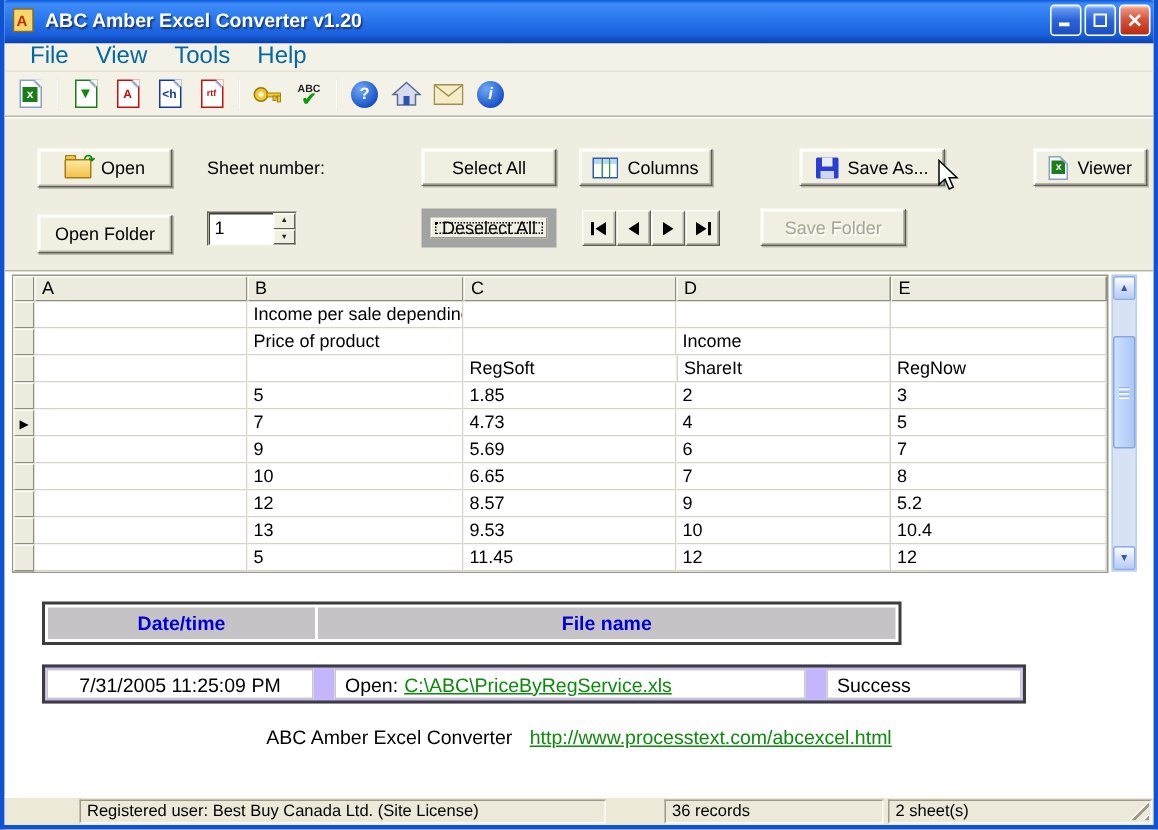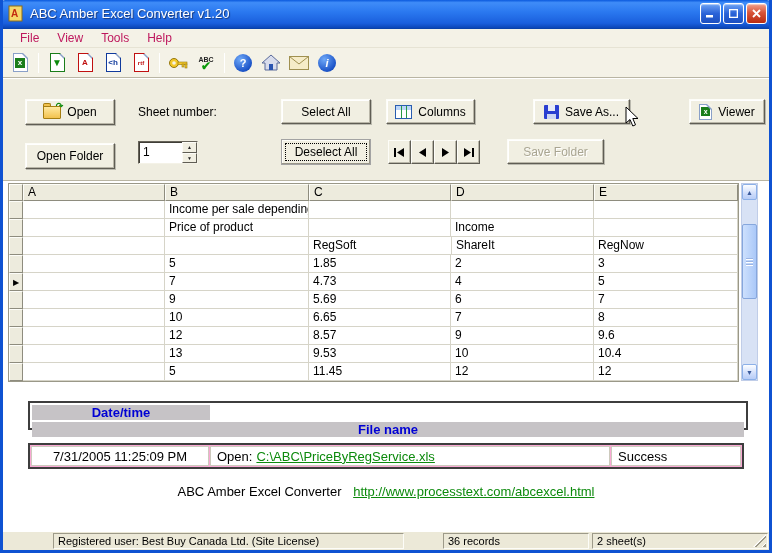--- a/index.html
+++ b/index.html
@@ -8,31 +8,31 @@
     position:relative; width:772px; height:553px; overflow:hidden;
     border-left:3px solid #0f52d2; border-right:3px solid #0f52d2; border-bottom:3px solid #0f52d2;
     background:#f1efe2;
   }
   
   .titlebar {
     height:29px; display:flex; align-items:center; padding:0 5px 2px 5px;
     background:linear-gradient(180deg,#0a59dd 0%,#3f8cf8 9%,#2b79f0 40%,#1a5fdd 80%,#0c46b8 96%,#0a3f9e 100%);
     border-radius:5px 5px 0 0; margin:0 -3px; padding-left:8px;
   }
-  .title-text { color:#fff; font-weight:normal; font-size:13px; margin-left:5px; text-shadow:1px 1px 1px #1a3775; flex:1; white-space:nowrap; overflow:hidden; }
+  .title-text { color:#fff; font-weight:bold; font-size:13px; margin-left:5px; text-shadow:1px 1px 1px #1a3775; flex:1; white-space:nowrap; overflow:hidden; }
   .win-btn {
     width:21px; height:21px; margin-left:2px; border-radius:3px; border:1px solid #fff;
     display:flex; align-items:center; justify-content:center; color:#fff; font-size:11px; font-weight:bold; cursor:pointer;
     background:linear-gradient(180deg,#6fa3f5 0%,#2a63d8 50%,#1c4fc0 100%); box-shadow:inset 0 1px 1px rgba(255,255,255,.5);
   }
   .win-btn.close { background:linear-gradient(180deg,#f2a18c 0%,#d8553a 45%,#b92b10 100%); }
   .win-btn svg { display:block; }
   
   .menubar { height:19px; background:#f4f2e7; display:flex; align-items:center; padding-left:8px; border-bottom:1px solid #e6e3d4; }
-  .menu-item { font-size:12px; padding:1px 9px 2px 9px; cursor:pointer; color:#be185d; }
+  .menu-item { font-size:16px; padding:1px 9px 2px 9px; cursor:pointer; color:#0369a1; }
   
   .toolbar { height:30px; background:#f4f2e7; border-bottom:1px solid #b9b5a3; display:flex; align-items:center; padding-left:4px; gap:2px; }
   .tbi { width:26px; height:24px; display:flex; align-items:center; justify-content:center; cursor:pointer; }
   .tb-sep { width:1px; height:20px; background:#bcb8a6; border-right:1px solid #fff; margin:0 3px; }
   .doc { position:relative; width:15px; height:19px; background:#fff; border:1px solid #8aa0c8; display:flex; align-items:center; justify-content:center; }
   .doc::before { content:''; position:absolute; top:-1px; right:-1px; border-style:solid; border-width:0 5px 5px 0; border-color:transparent #f4f2e7 transparent transparent; filter:drop-shadow(-1px 1px 0 #8aa0c8); }
   .badge-x { background:#1a7d1a; color:#fff; font-size:8px; font-weight:bold; width:10px; height:10px; line-height:10px; text-align:center; }
   .txt-red { color:#c01010; font-size:8px; font-weight:bold; }
   .txt-blue { color:#103a9c; font-size:8px; font-weight:bold; }
   .txt-green-arrow { color:#0c8a0c; font-size:10px; font-weight:bold; }
@@ -42,21 +42,21 @@
   .roundic { width:18px; height:18px; border-radius:50%; color:#fff; font-weight:bold; font-size:11px; display:flex; align-items:center; justify-content:center;
     background:radial-gradient(circle at 35% 30%, #6fa9f8, #1c54c8 70%, #0c3a96); }
   
   .controls { position:relative; height:102px; background:#efede0; border-top:1px solid #fff; }
   .btn {
     position:absolute; display:flex; align-items:center; justify-content:center; gap:6px;
     background:#f1efe2; font-size:12px; color:#000; cursor:pointer;
     border:1px solid; border-color:#fdfdf8 #5f5d54 #5f5d54 #fdfdf8;
     box-shadow:inset -1px -1px 0 #b9b6a8, inset 1px 1px 0 #ffffff, 1px 1px 0 rgba(90,88,80,.35);
   }
-  .btn.default { border:1px solid #a3a3a3; box-shadow:inset -1px -1px 0 #9a9789, inset 1px 1px 0 #fdfdf8; }
+  .btn.default { border:6px solid #a3a3a3; box-shadow:inset -1px -1px 0 #9a9789, inset 1px 1px 0 #fdfdf8; }
   .btn.default::after { content:''; position:absolute; inset:3px; border:1px dotted #000; }
   .btn.disabled { color:#a9a592; text-shadow:1px 1px 0 #fff; cursor:default; }
   .ctl-label { position:absolute; font-size:12px; color:#000; }
   .spin-wrap { position:absolute; display:flex; background:#fff; border:1px solid; border-color:#656258 #f4f2e7 #f4f2e7 #656258; box-shadow:inset 1px 1px 0 #3f3d36; }
   .spin-value { flex:1; font-size:12px; padding:3px 0 0 4px; }
   .spin-btns { width:15px; display:flex; flex-direction:column; }
   .spin-btn { flex:1; background:#f1efe2; border:1px solid; border-color:#fdfdf8 #5f5d54 #5f5d54 #fdfdf8; font-size:5px; line-height:4px; display:flex; align-items:center; justify-content:center; color:#222; cursor:pointer; }
   .navgrp { position:absolute; display:flex; }
   .nav-btn { width:23px; height:24px; display:flex; align-items:center; justify-content:center; background:#f1efe2; border:1px solid; border-color:#fdfdf8 #5f5d54 #5f5d54 #fdfdf8; box-shadow:inset -1px -1px 0 #b9b6a8; cursor:pointer; }
   .folder-ic { position:relative; width:18px; height:13px; }
@@ -79,23 +79,23 @@
   .grid-row { display:flex; height:18px; }
   .grid-row .rowhdr { width:14px; background:#edebdd; border:1px solid; border-color:#fdfdf8 #8e8c7e #8e8c7e #fdfdf8; display:flex; align-items:center; justify-content:center; font-size:8px; color:#000; cursor:pointer; }
   .gcell { background:#fff; border-right:1px solid #d6d4c8; border-bottom:1px solid #d6d4c8; font-size:12px; color:#000; padding:1px 0 0 4px; white-space:nowrap; overflow:hidden; cursor:cell; }
   
   .vsb { position:absolute; left:738px; top:2px; width:17px; height:198px; background:#d8e2f5; border:1px solid #c0cde8; }
   .sb-btn { position:absolute; left:0; width:15px; height:16px; border-radius:2px; border:1px solid #8cb0e8; background:linear-gradient(180deg,#fdfeff,#cfddfb 60%,#b7ccf6); color:#3a5a9b; font-size:7px; display:flex; align-items:center; justify-content:center; cursor:pointer; }
   .sb-up { top:0; } .sb-down { bottom:0; }
   .sb-thumb { position:absolute; left:0; top:40px; width:15px; height:75px; border-radius:2px; border:1px solid #86a7dd; background:linear-gradient(90deg,#cde0fd,#aac8f8); cursor:grab; display:flex; align-items:center; justify-content:center; }
   .sb-thumb i { display:block; width:7px; border-top:1px solid #9ab4e4; border-bottom:1px solid #fff; margin:1px 0; height:1px; }
   
-  .log-header { position:absolute; left:25px; top:220px; width:720px; height:29px; border:2px solid #3d3d3d; background:#fff; display:flex; gap:2px; padding:2px;flex-direction:column; }
+  .log-header { position:absolute; left:25px; top:220px; width:573px; height:29px; border:2px solid #3d3d3d; background:#fff; display:flex; gap:2px; padding:2px; }
   .log-hcell { background:#c6c3c6; color:#0000d4; font-weight:bold; font-size:13px; display:flex; align-items:center; justify-content:center; }
-  .log-row { position:absolute; left:25px; top:262px; width:716px; height:26px; border:2px solid #3d3d3d; background:#f9a8d4; display:flex; gap:1px; padding:1px; }
+  .log-row { position:absolute; left:25px; top:262px; width:656px; height:26px; border:2px solid #3d3d3d; background:#c4b5fd; display:flex; gap:14px; padding:1px; }
   .log-cell { border:1px solid #cdcabd; background:#fff; font-size:13px; display:flex; align-items:center; padding:0 6px; white-space:nowrap; overflow:hidden; }
   .lw0 { width:178px; } .lw1 { flex:1; } .lw2 { width:130px; }
   .log-cell.center { justify-content:center; }
   a.greenlink { color:#0c8a0c; text-decoration:underline; cursor:pointer; }
   .footer { position:absolute; top:303px; left:0; width:100%; text-align:center; font-size:13px; color:#000; }
   
   .statusbar { height:19px; background:#ece9d8; display:flex; border-top:1px solid #fff;padding-left:48px; }
   .sb-panel { border:1px solid; border-color:#9d9a89 #fdfdf8 #fdfdf8 #9d9a89; margin:1px 1px 1px 2px; font-size:11px; color:#000; display:flex; align-items:center; padding:0 4px; white-space:nowrap; overflow:hidden; }
   .sbp1 { width:351px; } .sbp2 { width:146px;margin-left:38px; } .sbp3 { flex:1; position:relative; }
   .grip { position:absolute; right:1px; bottom:1px; width:13px; height:13px; cursor:nwse-resize;
@@ -337,21 +337,21 @@
             <span class="gcell cw2">6.65</span>
             <span class="gcell cw3">7</span>
             <span class="gcell cw4">8</span>
           </div>
           <div class="grid-row">
             <span class="rowhdr"></span>
             <span class="gcell cw0"></span>
             <span class="gcell cw1">12</span>
             <span class="gcell cw2">8.57</span>
             <span class="gcell cw3">9</span>
-            <span class="gcell cw4">9.6</span>
+            <span class="gcell cw4">5.2</span>
           </div>
           <div class="grid-row">
             <span class="rowhdr"></span>
             <span class="gcell cw0"></span>
             <span class="gcell cw1">13</span>
             <span class="gcell cw2">9.53</span>
             <span class="gcell cw3">10</span>
             <span class="gcell cw4">10.4</span>
           </div>
           <div class="grid-row">

